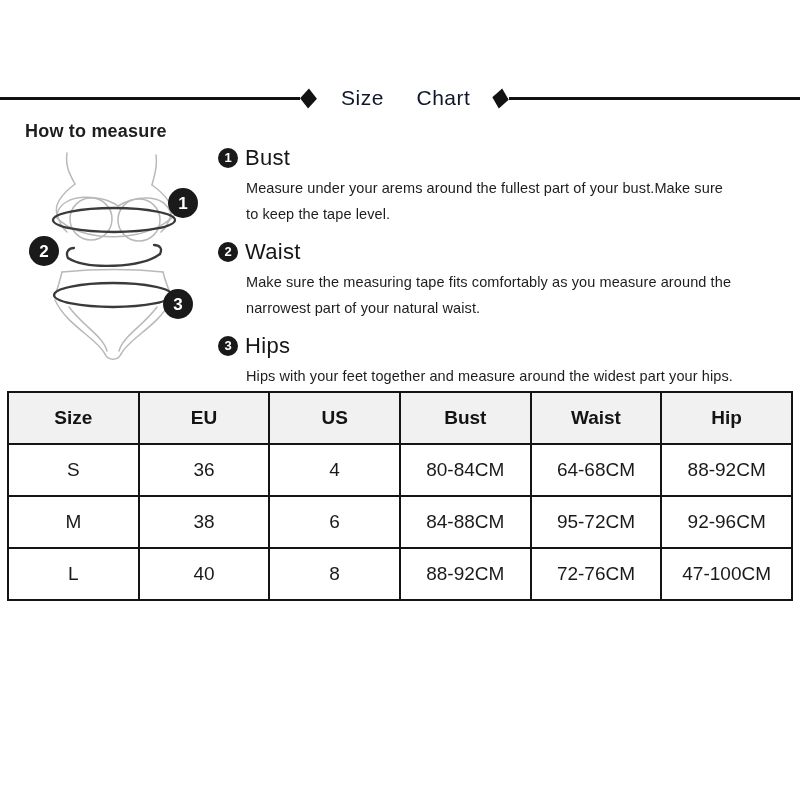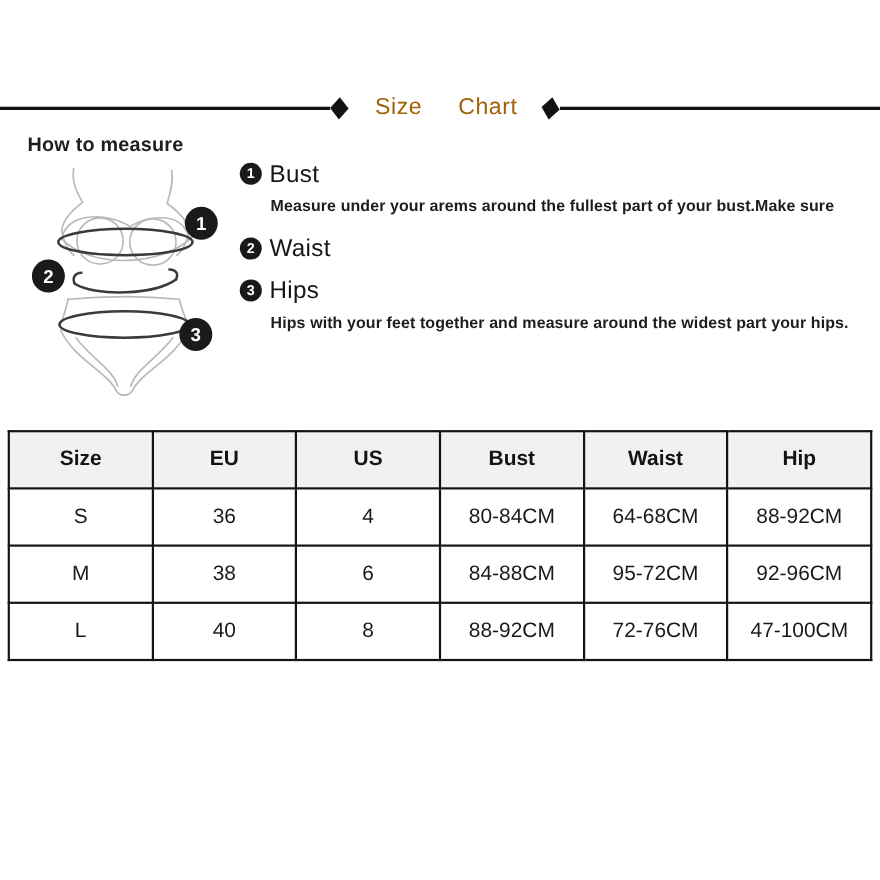--- a/index.html
+++ b/index.html
@@ -8,38 +8,38 @@
   .page { position:relative; width:800px; height:800px; background:#ffffff; overflow:hidden; }
 
   
   .title-row { position:absolute; top:86px; left:0; width:800px; height:24px; display:flex; align-items:center; }
   .rule { height:3px; background:#121212; }
   .rule-left { width:300px; }
   .rule-right { flex:1; }
   .diamond { width:13px; height:13px; background:#121212; flex:0 0 auto; }
   .diamond-left  { transform:rotate(52deg) skewX(10deg); margin-left:2px; }
   .diamond-right { transform:rotate(60deg) skewX(12deg); margin-right:2px; }
-  .title-text { font-size:21px; font-weight:500; color:#a16207; margin:0 24px 0 26px; word-spacing:10px; letter-spacing:0.5px; white-space:pre; }
+  .title-text { font-size:21px; font-weight:500; color:#0f172a; margin:0 24px 0 26px; word-spacing:10px; letter-spacing:0.5px; white-space:pre; }
 
   
   .howto-heading { position:absolute; left:25px; top:121px; font-size:18px; font-weight:700; color:#1e1e1e; letter-spacing:0.2px; }
   .illustration { position:absolute; left:15px; top:148px; }
   .sketch { stroke:#b9b9b9; stroke-width:1.5; fill:none; stroke-linecap:round; }
   .measure { stroke:#3a3a3a; stroke-width:2.3; fill:none; stroke-linecap:round; }
   .svg-badge { fill:#1a1a1a; }
   .svg-badge-num { fill:#ffffff; font-size:17px; font-weight:bold; text-anchor:middle; font-family:"Liberation Sans",sans-serif; }
 
   
   .instructions { position:absolute; left:218px; top:144px; width:576px; }
   .inst-section { margin-bottom:11px; }
   .inst-heading { display:flex; align-items:center; gap:7px; height:27px; }
   .num-badge { width:20px; height:20px; border-radius:50%; background:#191919; color:#ffffff;
                font-size:13px; font-weight:700; display:flex; align-items:center; justify-content:center; flex:0 0 auto; }
   .inst-title { font-size:22px; font-weight:500; color:#161616; letter-spacing:0.3px; }
-  .inst-body { margin-left:28px; margin-top:4px; font-size:14.5px; font-weight:700; color:#1d1d1d; line-height:26px; letter-spacing:0.1px; }
+  .inst-body { margin-left:28px; margin-top:4px; font-size:14.5px; font-weight:400; color:#1d1d1d; line-height:26px; letter-spacing:0.1px; }
 
   
   .size-table { position:absolute; left:7px; top:391px; width:786px; border-collapse:collapse; table-layout:fixed; }
   .size-table th, .size-table td { border:2px solid #141414; text-align:center; vertical-align:middle; }
   .size-table th { height:52px; background:#f1f1f1; font-size:19px; font-weight:700; color:#141414; }
   .size-table td { height:52px; background:#ffffff; font-size:19px; font-weight:400; color:#1a1a1a; }
 
   
   .note { position:absolute; left:9px; top:680px; font-size:18.5px; font-weight:500; color:#141414; letter-spacing:0.2px; }
 </style>
@@ -111,27 +111,32 @@
 
   <div class="instructions">
 
     <div class="inst-section">
       <div class="inst-heading">
         <span class="num-badge">1</span>
         <span class="inst-title">Bust</span>
       </div>
       <div class="inst-body">
         <div>Measure under your arems around the fullest part of your bust.Make sure</div>
+        <div>to keep the tape level.</div>
       </div>
     </div>
 
     <div class="inst-section">
       <div class="inst-heading">
         <span class="num-badge">2</span>
         <span class="inst-title">Waist</span>
+      </div>
+      <div class="inst-body">
+        <div>Make sure the measuring tape fits comfortably as you measure around the</div>
+        <div>narrowest part of your natural waist.</div>
       </div>
     </div>
 
     <div class="inst-section">
       <div class="inst-heading">
         <span class="num-badge">3</span>
         <span class="inst-title">Hips</span>
       </div>
       <div class="inst-body">
         <div>Hips with your feet together and measure around the widest part your hips.</div>

